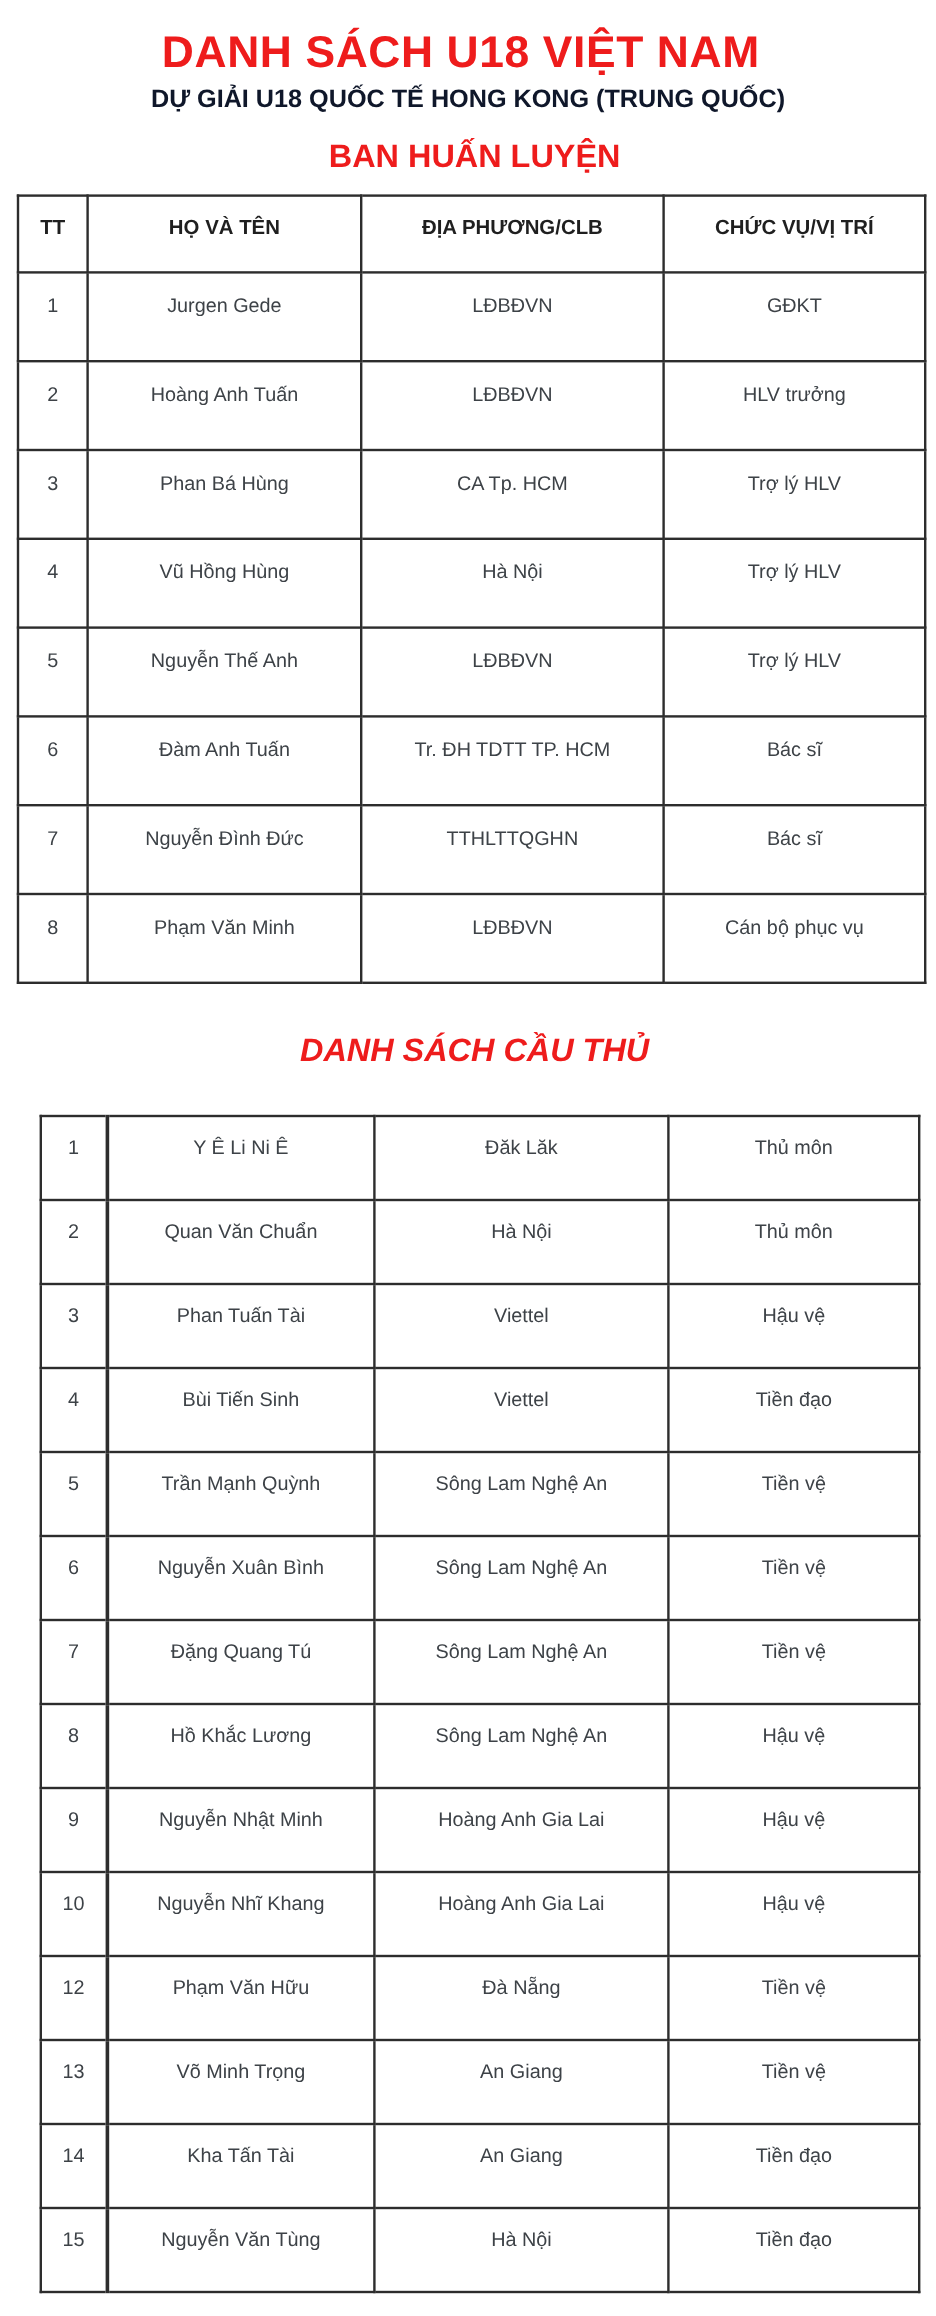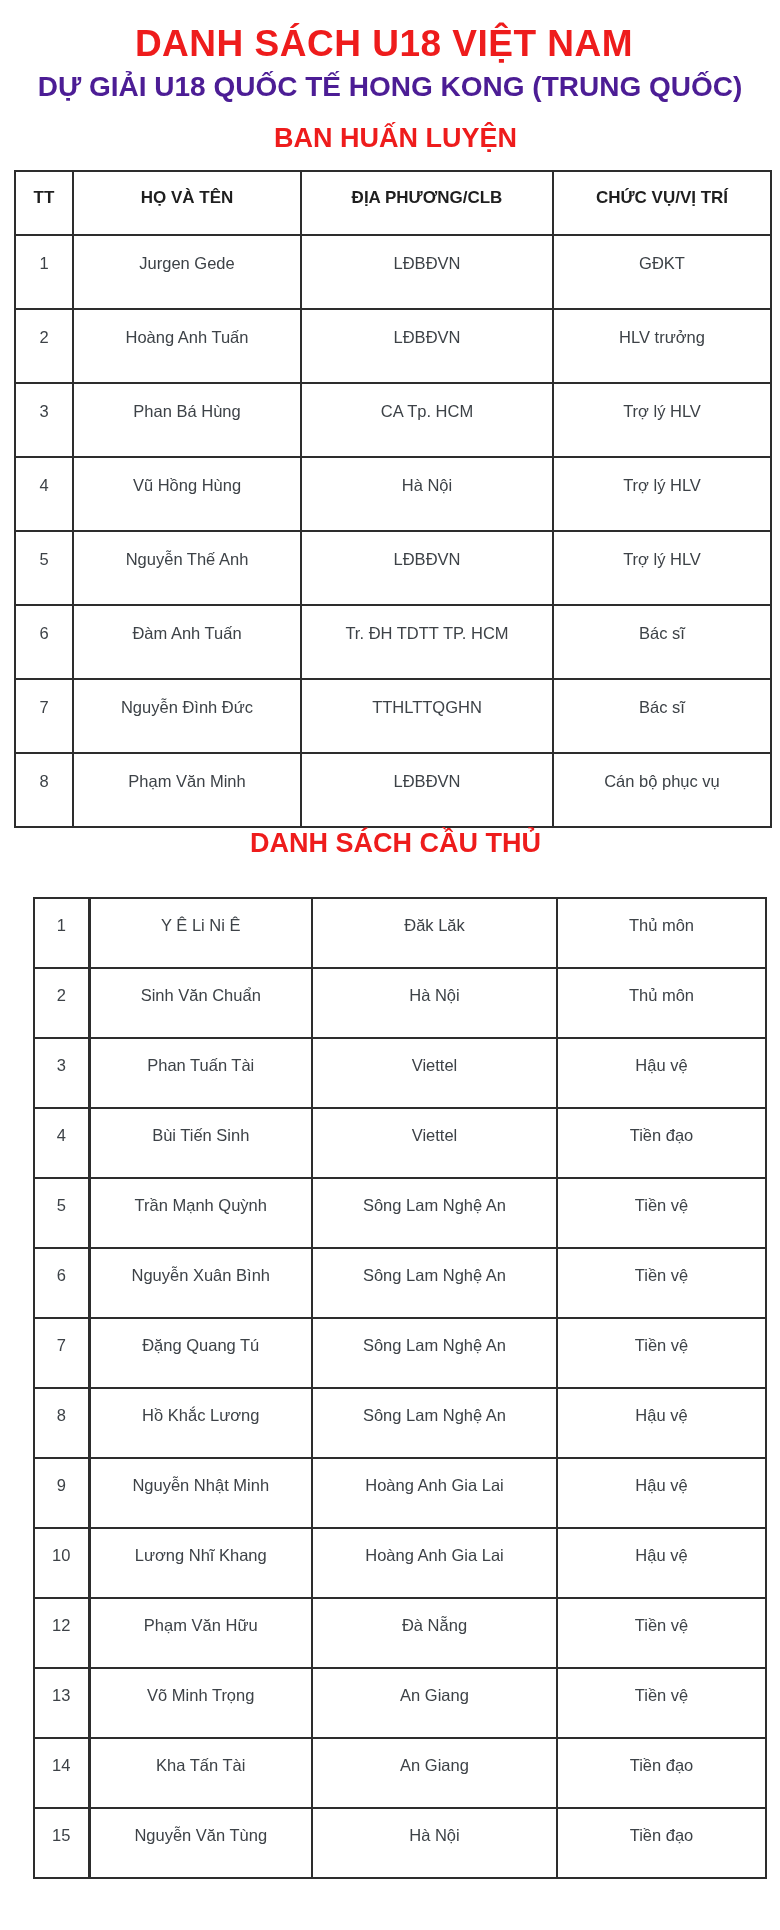--- a/index.html
+++ b/index.html
@@ -20,36 +20,38 @@
     text-align: center;
     color: #ee1c1c;
     font-weight: bold;
     font-size: 37px;
     line-height: 1.1;
     margin: 0 12px 6px 0;
     letter-spacing: 0.5px;
   }
   .subtitle {
     text-align: center;
-    color: #4c1d95;
-    font-weight: bold;
-    font-size: 28px;
+    color: #0f172a;
+    font-weight: bold;
+    font-size: 21px;
     line-height: 1.15;
     margin: 0 0 20px 0;
   }
   .section-heading {
     text-align: center;
     color: #ee1c1c;
     font-weight: bold;
     font-size: 27px;
     margin: 0 0 16px 0;
     padding-left: 11px;
   }
   .players-heading {
+    margin-top: 40px;
     margin-bottom: 38px;
+    font-style: italic;
   }
   table {
     border-collapse: collapse;
     table-layout: fixed;
   }
   .coaching-table {
     margin-left: 14px;
     width: 756px;
     margin-top: 16px;
   }
@@ -174,21 +176,21 @@
     </colgroup>
     <tbody>
         <tr>
           <td>1</td>
           <td>Y Ê Li Ni Ê</td>
           <td>Đăk Lăk</td>
           <td>Thủ môn</td>
         </tr>
         <tr>
           <td>2</td>
-          <td>Sinh Văn Chuẩn</td>
+          <td>Quan Văn Chuẩn</td>
           <td>Hà Nội</td>
           <td>Thủ môn</td>
         </tr>
         <tr>
           <td>3</td>
           <td>Phan Tuấn Tài</td>
           <td>Viettel</td>
           <td>Hậu vệ</td>
         </tr>
         <tr>
@@ -222,21 +224,21 @@
           <td>Hậu vệ</td>
         </tr>
         <tr>
           <td>9</td>
           <td>Nguyễn Nhật Minh</td>
           <td>Hoàng Anh Gia Lai</td>
           <td>Hậu vệ</td>
         </tr>
         <tr>
           <td>10</td>
-          <td>Lương Nhĩ Khang</td>
+          <td>Nguyễn Nhĩ Khang</td>
           <td>Hoàng Anh Gia Lai</td>
           <td>Hậu vệ</td>
         </tr>
         <tr>
           <td>12</td>
           <td>Phạm Văn Hữu</td>
           <td>Đà Nẵng</td>
           <td>Tiền vệ</td>
         </tr>
         <tr>

